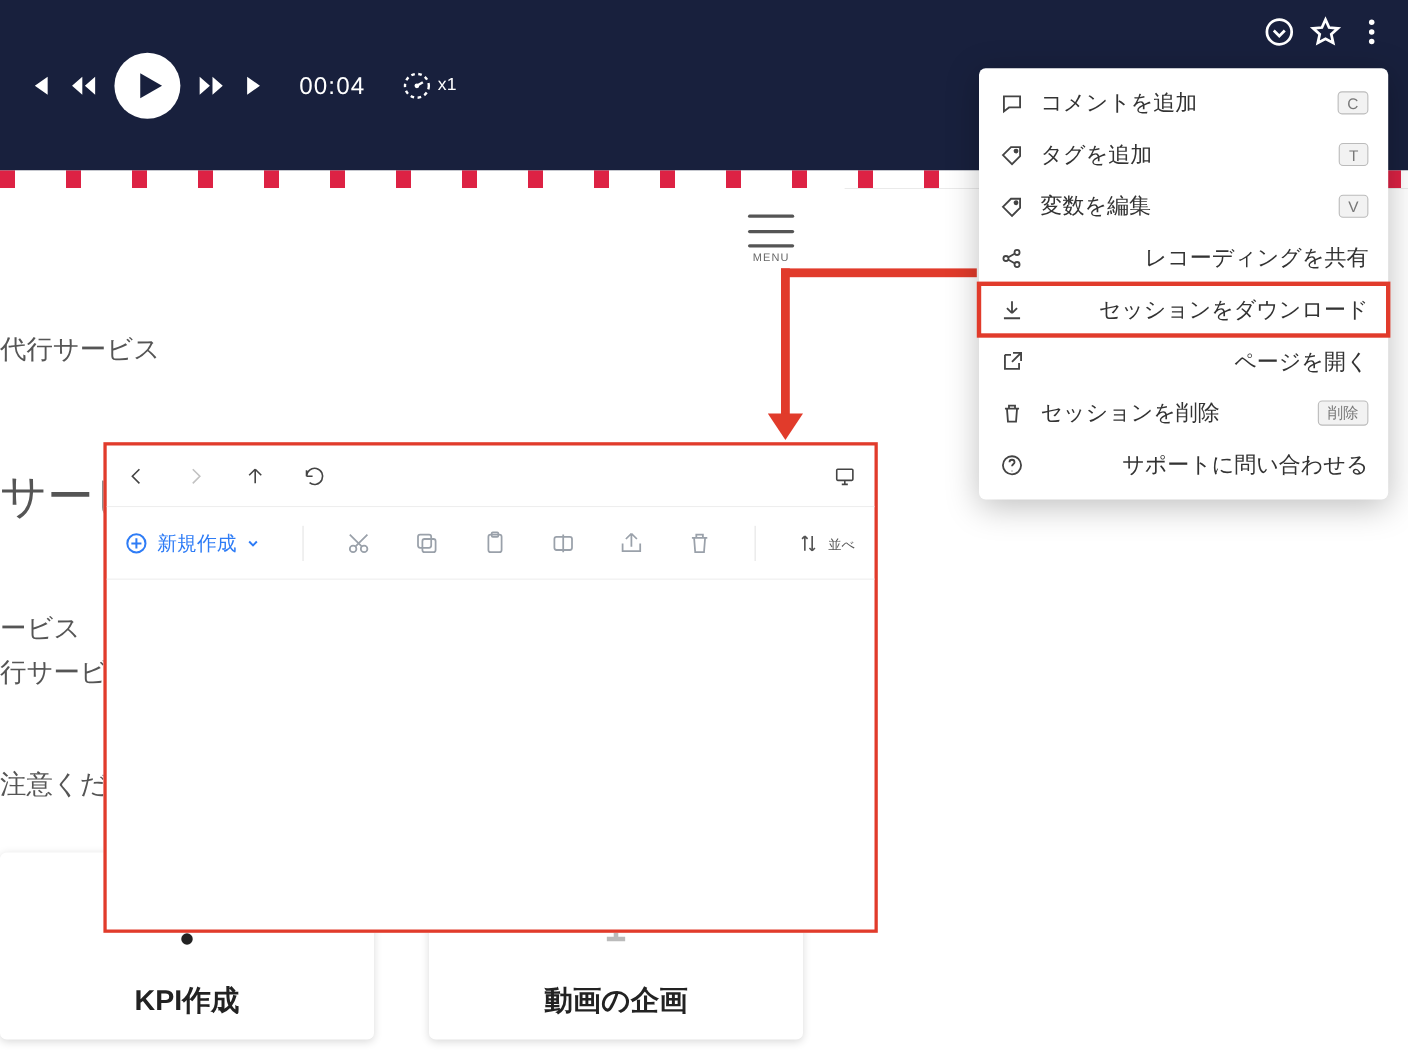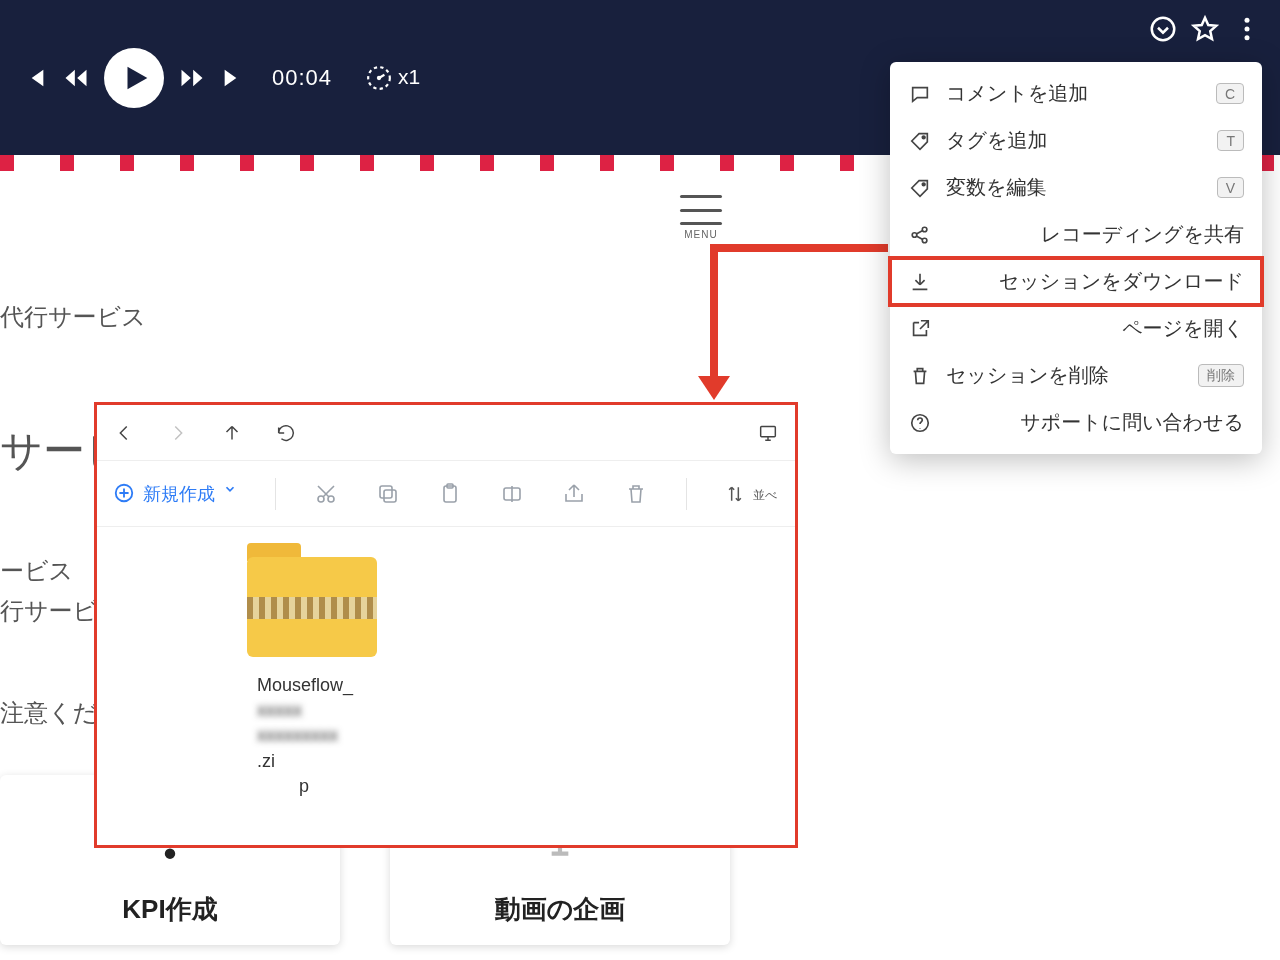--- a/index.html
+++ b/index.html
@@ -36,21 +36,21 @@
   .player-btn svg { width: 100%; height: 100%; }
   .play-big {
     width: 60px; height: 60px;
     background: #fff;
     border-radius: 50%;
     display: inline-flex; align-items: center; justify-content: center;
     cursor: pointer;
   }
   .play-big svg { width: 34px; height: 34px; fill: #18203d; margin-left:4px;}
   .player-time { font-size: 22px; letter-spacing: 1px; margin-left: 10px;}
-  .player-speed { display:flex; align-items:flex-start; gap:6px; font-size:21px; margin-left: 20px;}
+  .player-speed { display:flex; align-items:center; gap:6px; font-size:16px; margin-left: 20px;}
   .player-speed svg { width:26px; height:26px; fill:#fff; }
 
   .player-right {
     position: absolute;
     right: 18px; top: 14px;
     display: flex; gap: 12px; align-items: center;
   }
   .player-right .player-btn { width: 30px; height: 30px; }
 
   
@@ -179,21 +179,21 @@
   .fw-nav .nb svg{width:100%;height:100%;fill:none;stroke:currentColor;stroke-width:1.6;}
   .fw-nav .nb.disabled{color:#c2c2c2;}
   .fw-nav .addr{ flex:1; margin-left:10px; }
   .fw-tools {
     height: 66px;
     border-bottom: 1px solid #eee;
     display:flex; align-items:center;
     padding: 0 16px; gap: 38px;
   }
   .fw-tools .new-btn{
-    display:inline-flex;align-items:flex-start;gap:8px;
+    display:inline-flex;align-items:center;gap:8px;
     color:#2e7cf6;font-size:18px;cursor:pointer;
   }
   .fw-tools .new-btn svg{width:22px;height:22px;fill:none;stroke:#2e7cf6;stroke-width:2;}
   .fw-tools .sep{width:1px;height:32px;background:#e4e4e4;}
   .fw-tools .tb{width:24px;height:24px;color:#9aa1aa;display:inline-flex;align-items:center;justify-content:center;cursor:pointer;}
   .fw-tools .tb svg{width:100%;height:100%;fill:none;stroke:currentColor;stroke-width:1.6;}
   .fw-tools .sort{display:flex;align-items:flex-end;gap:8px;color:#555;font-size:12px;}
   .fw-body {
     padding: 30px;
     display:flex; flex-wrap:wrap; gap:30px;
@@ -507,27 +507,13 @@
         </svg>
       </span>
     <span class="sep"></span>
     <span class="sort">
       <svg viewBox="0 0 24 24" style="width:20px;height:20px;fill:none;stroke:#555;stroke-width:1.8">
           <path d="M8 4v16m0-16L5 7m3-3l3 3M16 20V4m0 16l-3-3m3 3l3-3"></path>
         </svg>
       <span>並べ</span>
     </span>
   </div>
-  <div class="fw-body">
-    <div class="file-item">
-      <div class="zip-icon">
-        <div class="folder-tab"></div>
-        <div class="folder-back"></div>
-        <div class="zipper"></div>
-      </div>
-      <div class="file-label">
-        <span>Mouseflow_</span><span class="blur">xxxxx</span><br>
-        <span class="blur">xxxxxxxxx</span><span>.zi</span><br>
-        <span style="padding-left:42px">p</span>
-      </div>
-    </div>
-  </div>
 </div>
 
 </body></html>

